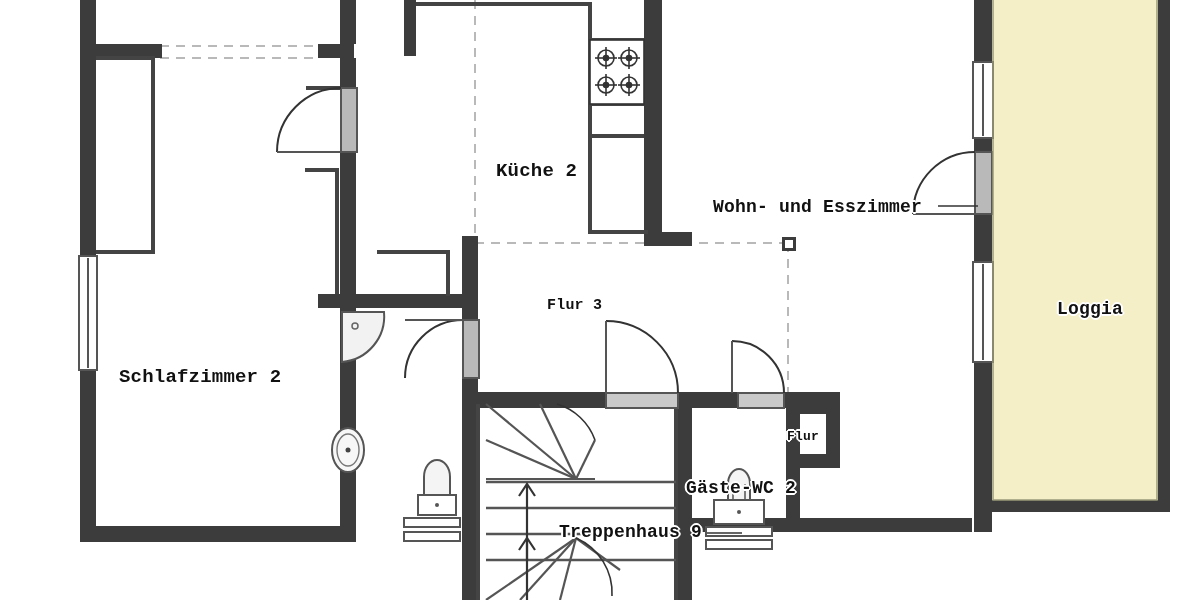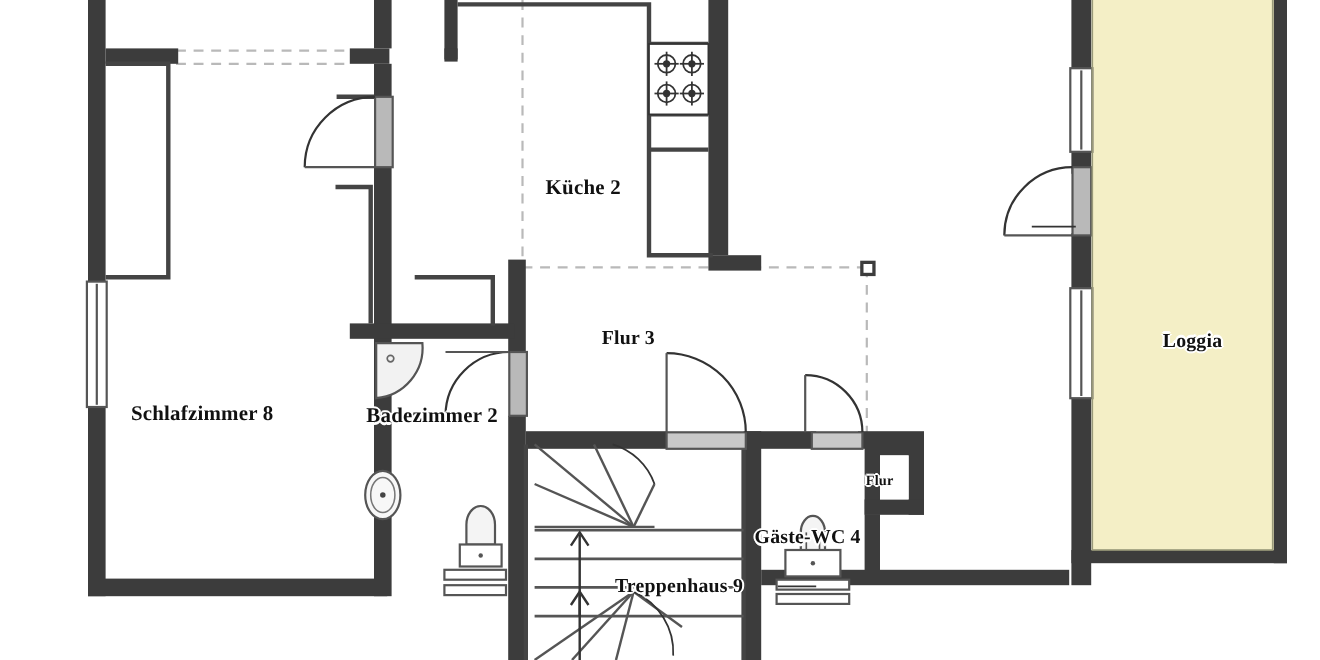--- a/index.html
+++ b/index.html
@@ -7,35 +7,35 @@
   #plan-root{
     position:relative;
     width:1200px;height:600px;
     background:#ffffff;
     overflow:hidden;
     font-family:"Liberation Sans", sans-serif;
   }
   #plan-svg{position:absolute;left:0;top:0;width:1200px;height:600px;display:block;}
   .room-label{
     position:absolute;
-    font-family:Liberation Serif, serif;
+    font-family:Liberation Mono, monospace;
     font-weight:bold;
     color:#111111;
     white-space:nowrap;
     letter-spacing:.2px;
     text-shadow:
       1px 0 0 #fff,-1px 0 0 #fff,0 1px 0 #fff,0 -1px 0 #fff,
       1px 1px 0 #fff,-1px -1px 0 #fff,1px -1px 0 #fff,-1px 1px 0 #fff,
       2px 0 0 #fff,-2px 0 0 #fff,0 2px 0 #fff,0 -2px 0 #fff;
     pointer-events:none;
   }
   .lbl-schlafzimmer{left:119px;top:366px;font-size:19px;}
   .lbl-badezimmer{left:333px;top:368px;font-size:19px;}
   .lbl-kueche{left:496px;top:160px;font-size:19px;}
-  .lbl-flur{left:547px;top:297px;font-size:18px;}
+  .lbl-flur{left:547px;top:297px;font-size:15px;}
   .lbl-wohn{left:713px;top:197px;font-size:18px;}
   .lbl-loggia{left:1057px;top:299px;font-size:18px;}
   .lbl-kamin{left:787px;top:429px;font-size:13px;}
   .lbl-gaeste{left:686px;top:478px;font-size:18px;}
   .lbl-treppenhaus{left:559px;top:522px;font-size:18px;}
 </style>
 </head>
 <body>
 
 <div id="plan-root">
@@ -267,27 +267,27 @@
     </g>
 
     <g fill="none" stroke="#9a9a7a" stroke-width="1.5">
       <rect x="993" y="-4" width="164" height="504"></rect>
     </g>
 
     <rect x="800" y="414" width="26" height="40" fill="#ffffff"></rect>
 
   </svg>
 
-  <div class="room-label lbl-schlafzimmer">Schlafzimmer 8</div>
-  <div class="room-label lbl-badezimmer">Badezimmer 2</div>
+  <div class="room-label lbl-schlafzimmer">Schlafzimmer 2</div>
   <div class="room-label lbl-kueche">Küche 2</div>
   <div class="room-label lbl-flur">Flur 3</div>
+  <div class="room-label lbl-wohn">Wohn- und Esszimmer</div>
   <div class="room-label lbl-loggia">Loggia</div>
   <div class="room-label lbl-kamin">Flur</div>
-  <div class="room-label lbl-gaeste">Gäste-WC 4</div>
+  <div class="room-label lbl-gaeste">Gäste-WC 2</div>
   <div class="room-label lbl-treppenhaus">Treppenhaus 9</div>
 
   <svg style="position:absolute;left:0;top:0;width:1200px;height:600px;pointer-events:none;">
     <line x1="938" y1="206" x2="978" y2="206" stroke="#333" stroke-width="1.6"></line>
     <line x1="707" y1="533" x2="742" y2="533" stroke="#333" stroke-width="1.6"></line>
   </svg>
 
 </div>
 
 </body></html>

